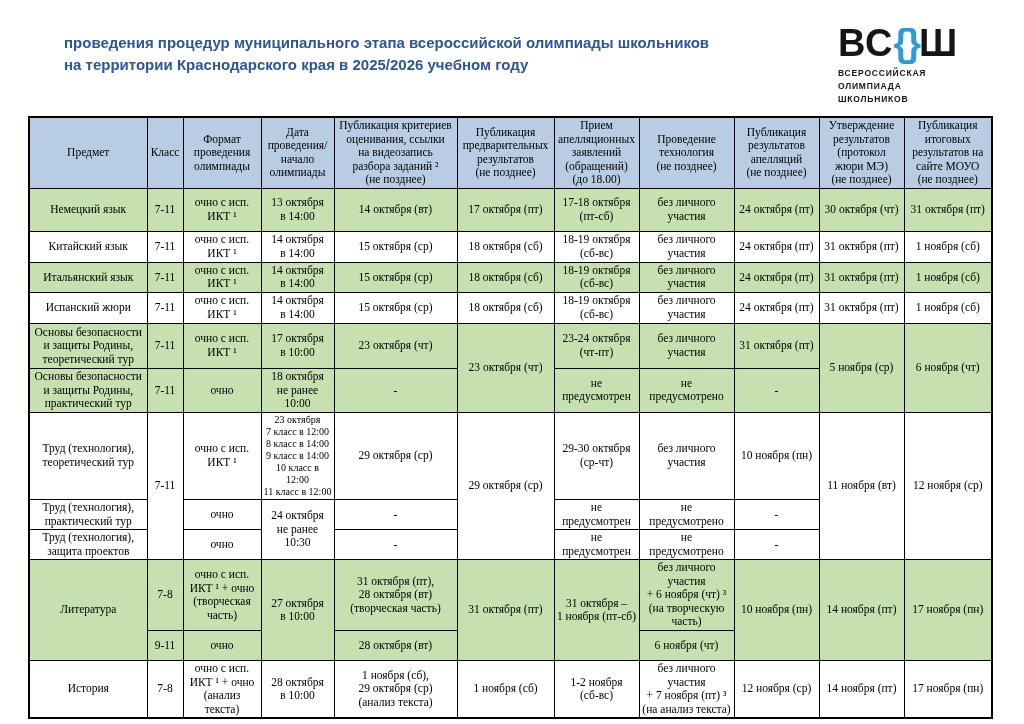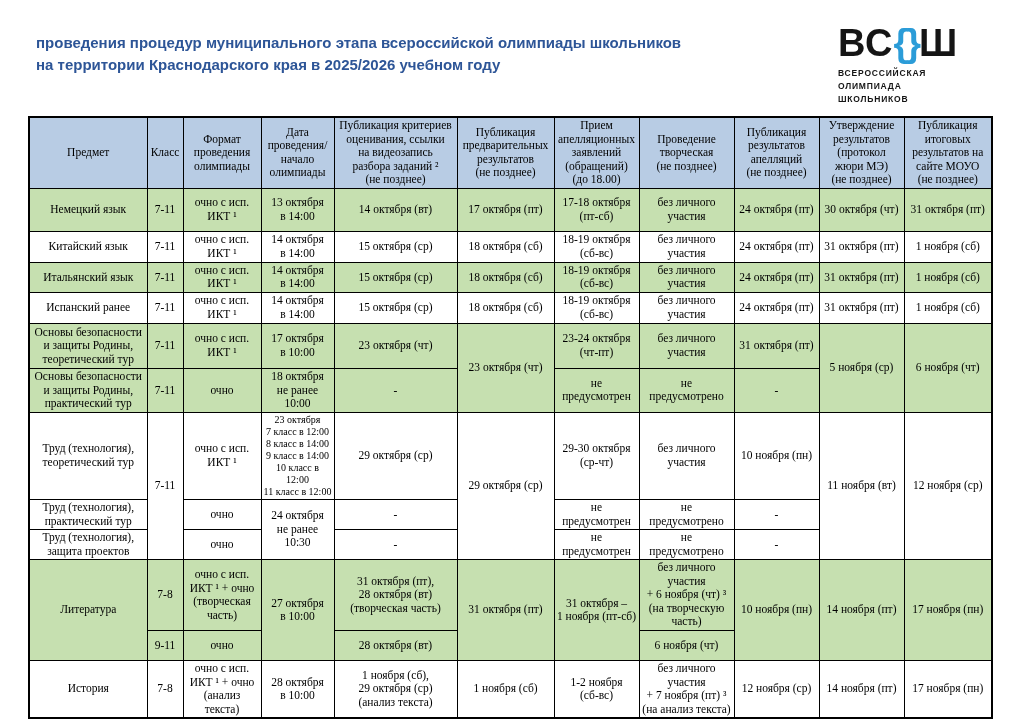--- a/index.html
+++ b/index.html
@@ -1,21 +1,21 @@
 <!DOCTYPE html>
 <html><head>
 <meta charset="utf-8">
 <style>
   html,body{margin:0;padding:0;background:#fff;}
   body{width:1024px;height:724px;position:relative;font-family:"Liberation Serif",serif;color:#000;overflow:hidden;}
 
   
   .title-block{position:absolute;left:36px;top:26px;color:#2d5597;font-family:"Liberation Sans",sans-serif;}
   .title-block h1{margin:0;font-size:22px;font-weight:bold;letter-spacing:.5px;}
-  .subtitle{margin-top:6px;font-size:15px;font-weight:bold;line-height:1.45;white-space:pre-line;}
+  .subtitle{margin-top:6px;font-size:15px;font-weight:bold;line-height:1.45;white-space:pre-line;margin-left:28px;}
 
   
   .logo-block{position:absolute;left:796px;top:24px;width:200px;font-family:"Liberation Sans",sans-serif;margin-left:42px;}
   .logotype{font-size:38px;font-weight:800;color:#151515;letter-spacing:1px;line-height:1;}
   .logotype .braces{color:#2b9cd8;letter-spacing:-2px;}
   .logo-caption{margin-top:5px;font-size:8.5px;font-weight:bold;letter-spacing:.8px;color:#151515;line-height:1.55;white-space:pre-line;}
 
   
   table.sched{position:absolute;left:28px;top:116px;width:963px;border-collapse:collapse;table-layout:fixed;
     border:2px solid #000;font-size:11.5px;line-height:1.18;}
@@ -72,21 +72,21 @@
       <th>Публикация
 предварительных
 результатов
 (не позднее)</th>
       <th>Прием
 апелляционных
 заявлений
 (обращений)
 (до 18.00)</th>
       <th>Проведение
-творческая
+технология
 (не позднее)</th>
       <th>Публикация
 результатов
 апелляций
 (не позднее)</th>
       <th>Утверждение
 результатов
 (протокол
 жюри МЭ)
 (не позднее)</th>
@@ -143,21 +143,21 @@
       <td>18 октября (сб)</td>
       <td>18-19 октября
 (сб-вс)</td>
       <td>без личного
 участия</td>
       <td>24 октября (пт)</td>
       <td>31 октября (пт)</td>
       <td>1 ноября (сб)</td>
     </tr>
     <tr style="height:31px">
-      <td>Испанский ранее</td>
+      <td>Испанский жюри</td>
       <td>7-11</td>
       <td>очно с исп.
 ИКТ ¹</td>
       <td>14 октября
 в 14:00</td>
       <td>15 октября (ср)</td>
       <td>18 октября (сб)</td>
       <td>18-19 октября
 (сб-вс)</td>
       <td>без личного

